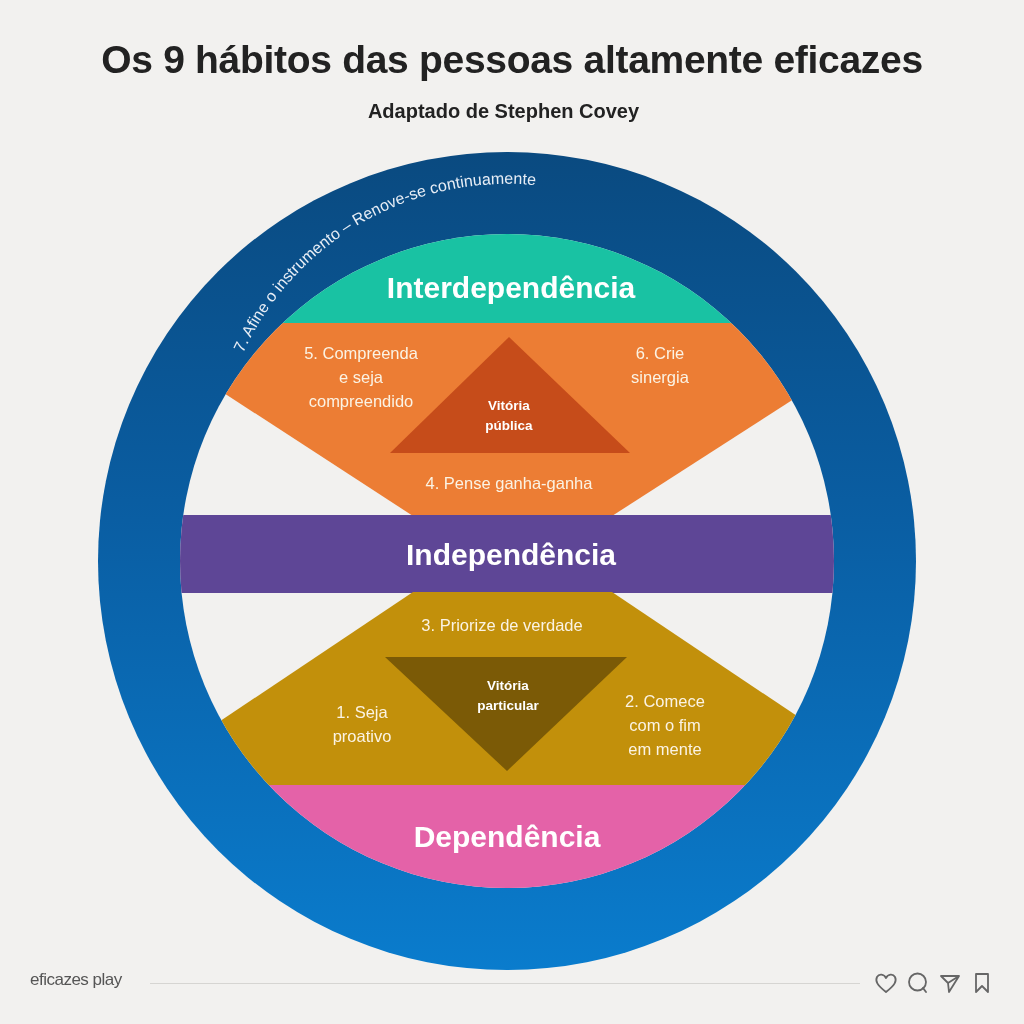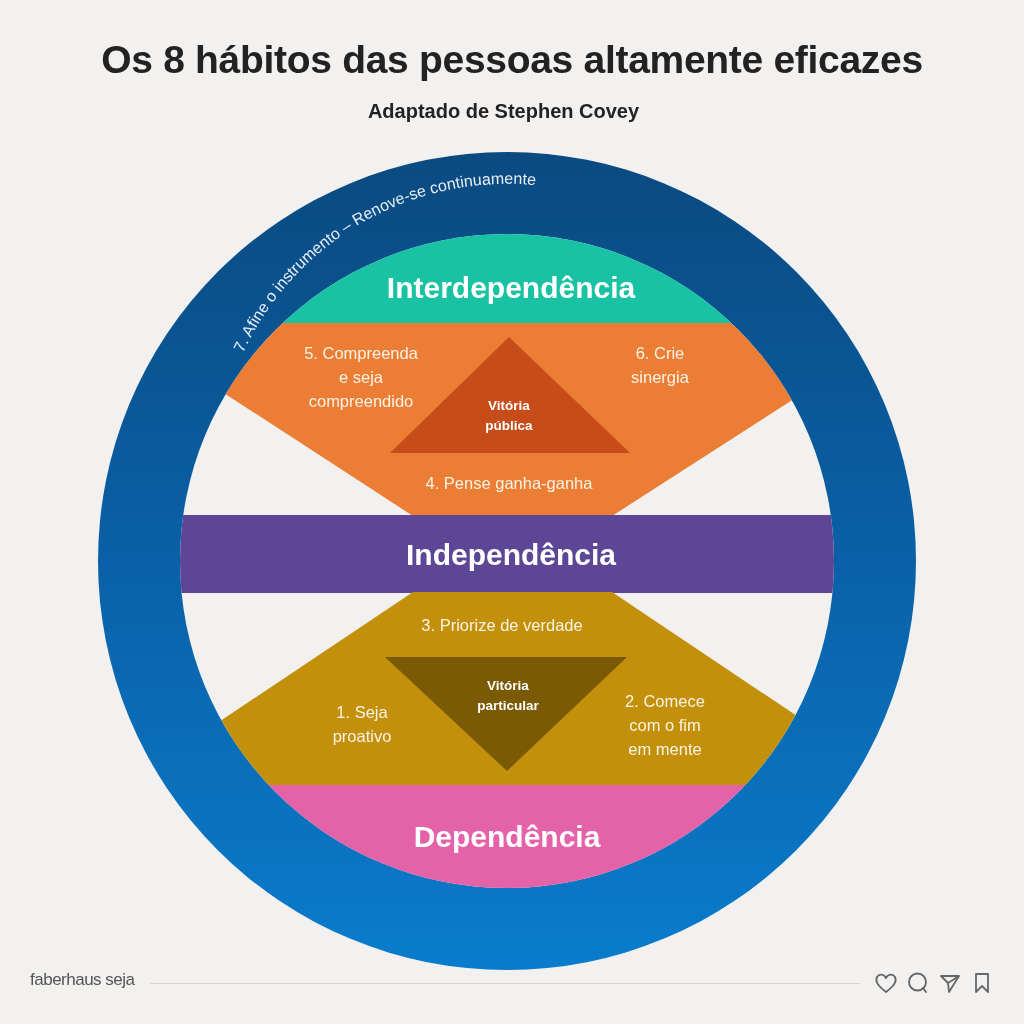--- a/index.html
+++ b/index.html
@@ -36,21 +36,21 @@
   }
   .footer-icons {
     position: absolute; left: 873px; top: 970px; display: flex; gap: 6px;
     align-items: center;
   }
   .footer-icons span { display: inline-block; width: 26px; height: 26px; cursor: pointer; }
 </style>
 </head>
 <body>
 
-<h1 class="title">Os 8 hábitos das pessoas altamente eficazes</h1>
+<h1 class="title">Os 9 hábitos das pessoas altamente eficazes</h1>
 <h2 class="subtitle">Adaptado de Stephen Covey</h2>
 
 <svg class="diagram" width="1024" height="1024" viewBox="0 0 1024 1024" xmlns="http://www.w3.org/2000/svg">
   <defs>
     <linearGradient id="ringGrad" x1="0" y1="0" x2="0" y2="1">
       <stop offset="0" stop-color="#0a4a80"></stop>
       <stop offset="0.45" stop-color="#0a5ea3"></stop>
       <stop offset="1" stop-color="#0a7ccd"></stop>
     </linearGradient>
     <clipPath id="innerClip">
@@ -114,21 +114,21 @@
     <text class="lbl habit" x="665" y="707" text-anchor="middle">2. Comece</text>
     <text class="lbl habit" x="665" y="731" text-anchor="middle">com o fim</text>
     <text class="lbl habit" x="665" y="755" text-anchor="middle">em mente</text>
   </g>
   <g>
     <text class="lbl win" x="508" y="690" text-anchor="middle">Vitória</text>
     <text class="lbl win" x="508" y="710" text-anchor="middle">particular</text>
   </g>
 </svg>
 
-<div class="footer-brand">faberhaus seja</div>
+<div class="footer-brand">eficazes play</div>
 <div class="footer-line"></div>
 <div class="footer-icons">
   <span>
     <svg width="26" height="26" viewBox="0 0 26 26">
         <path d="M13 22 C 4 15, 2 11, 4 7 C 6 3.5, 11 4, 13 8 C 15 4, 20 3.5, 22 7 C 24 11, 22 15, 13 22 Z" fill="none" stroke="#666" stroke-width="1.8" stroke-linejoin="round"></path>
       </svg>
   </span>
   <span>
     <svg width="26" height="26" viewBox="0 0 26 26">
         <circle cx="12.5" cy="12" r="8.5" fill="none" stroke="#666" stroke-width="1.8"></circle>

